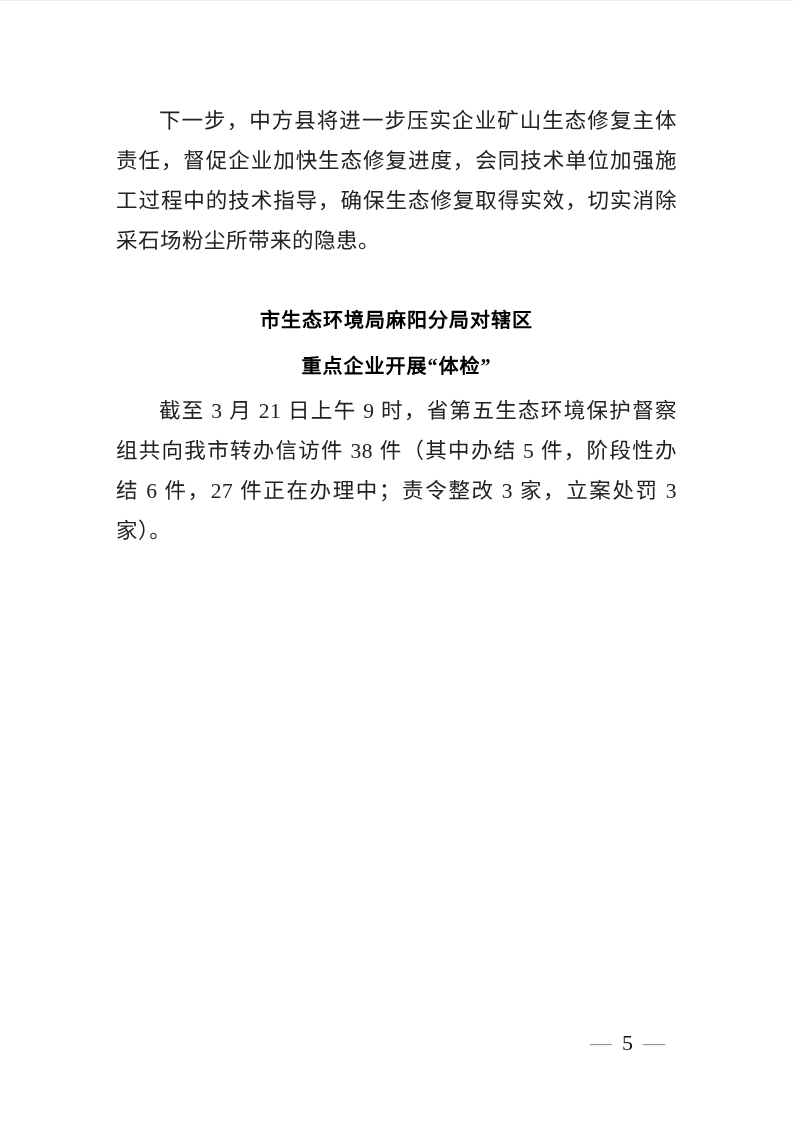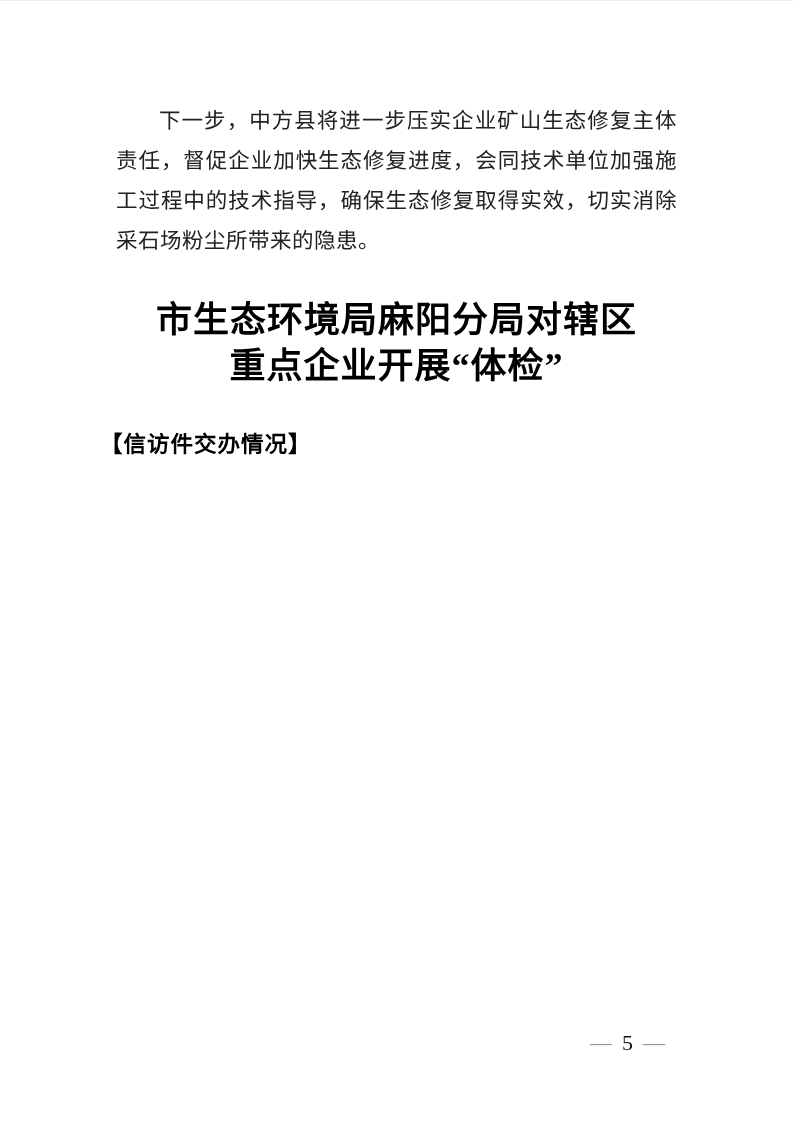--- a/index.html
+++ b/index.html
@@ -42,21 +42,21 @@
     font-weight: 700;
     font-size: 22.5px;
     line-height: 28px;
     color: #000;
     letter-spacing: 1px;
   }
   .article-title {
     margin-top: 36px;
     text-align: center;
     font-weight: 700;
-    font-size: 36px;
+    font-size: 20px;
     line-height: 46px;
     color: #000;
     letter-spacing: 1px;
   }
   .article-body {
     margin-top: 38px;
   }
   .petition-heading {
     margin-top: 36px;
     font-family: "Liberation Sans", "DejaVu Sans", sans-serif;
@@ -94,20 +94,20 @@
 
   <p class="body-para para-intro">下一步，中方县将进一步压实企业矿山生态修复主体责任，督促企业加快生态修复进度，会同技术单位加强施工过程中的技术指导，确保生态修复取得实效，切实消除采石场粉尘所带来的隐患。</p>
 
 
   <div class="article-title">
     <div>市生态环境局麻阳分局对辖区</div>
     <div>重点企业开展“体检”</div>
   </div>
 
 
-  <div class="petition-heading">【信访件交办情况】</div>
 
+  <p class="body-para petition-body">截至 3 月 21 日上午 9 时，省第五生态环境保护督察组共向我市转办信访件 38 件（其中办结 5 件，阶段性办结 6 件，27 件正在办理中；责令整改 3 家，立案处罚 3 家）。</p>
 
 </div>
 
 <div class="page-footer">
   <span class="footer-dash">—</span><span class="footer-number">5</span><span class="footer-dash">—</span>
 </div>
 
 </body></html>

